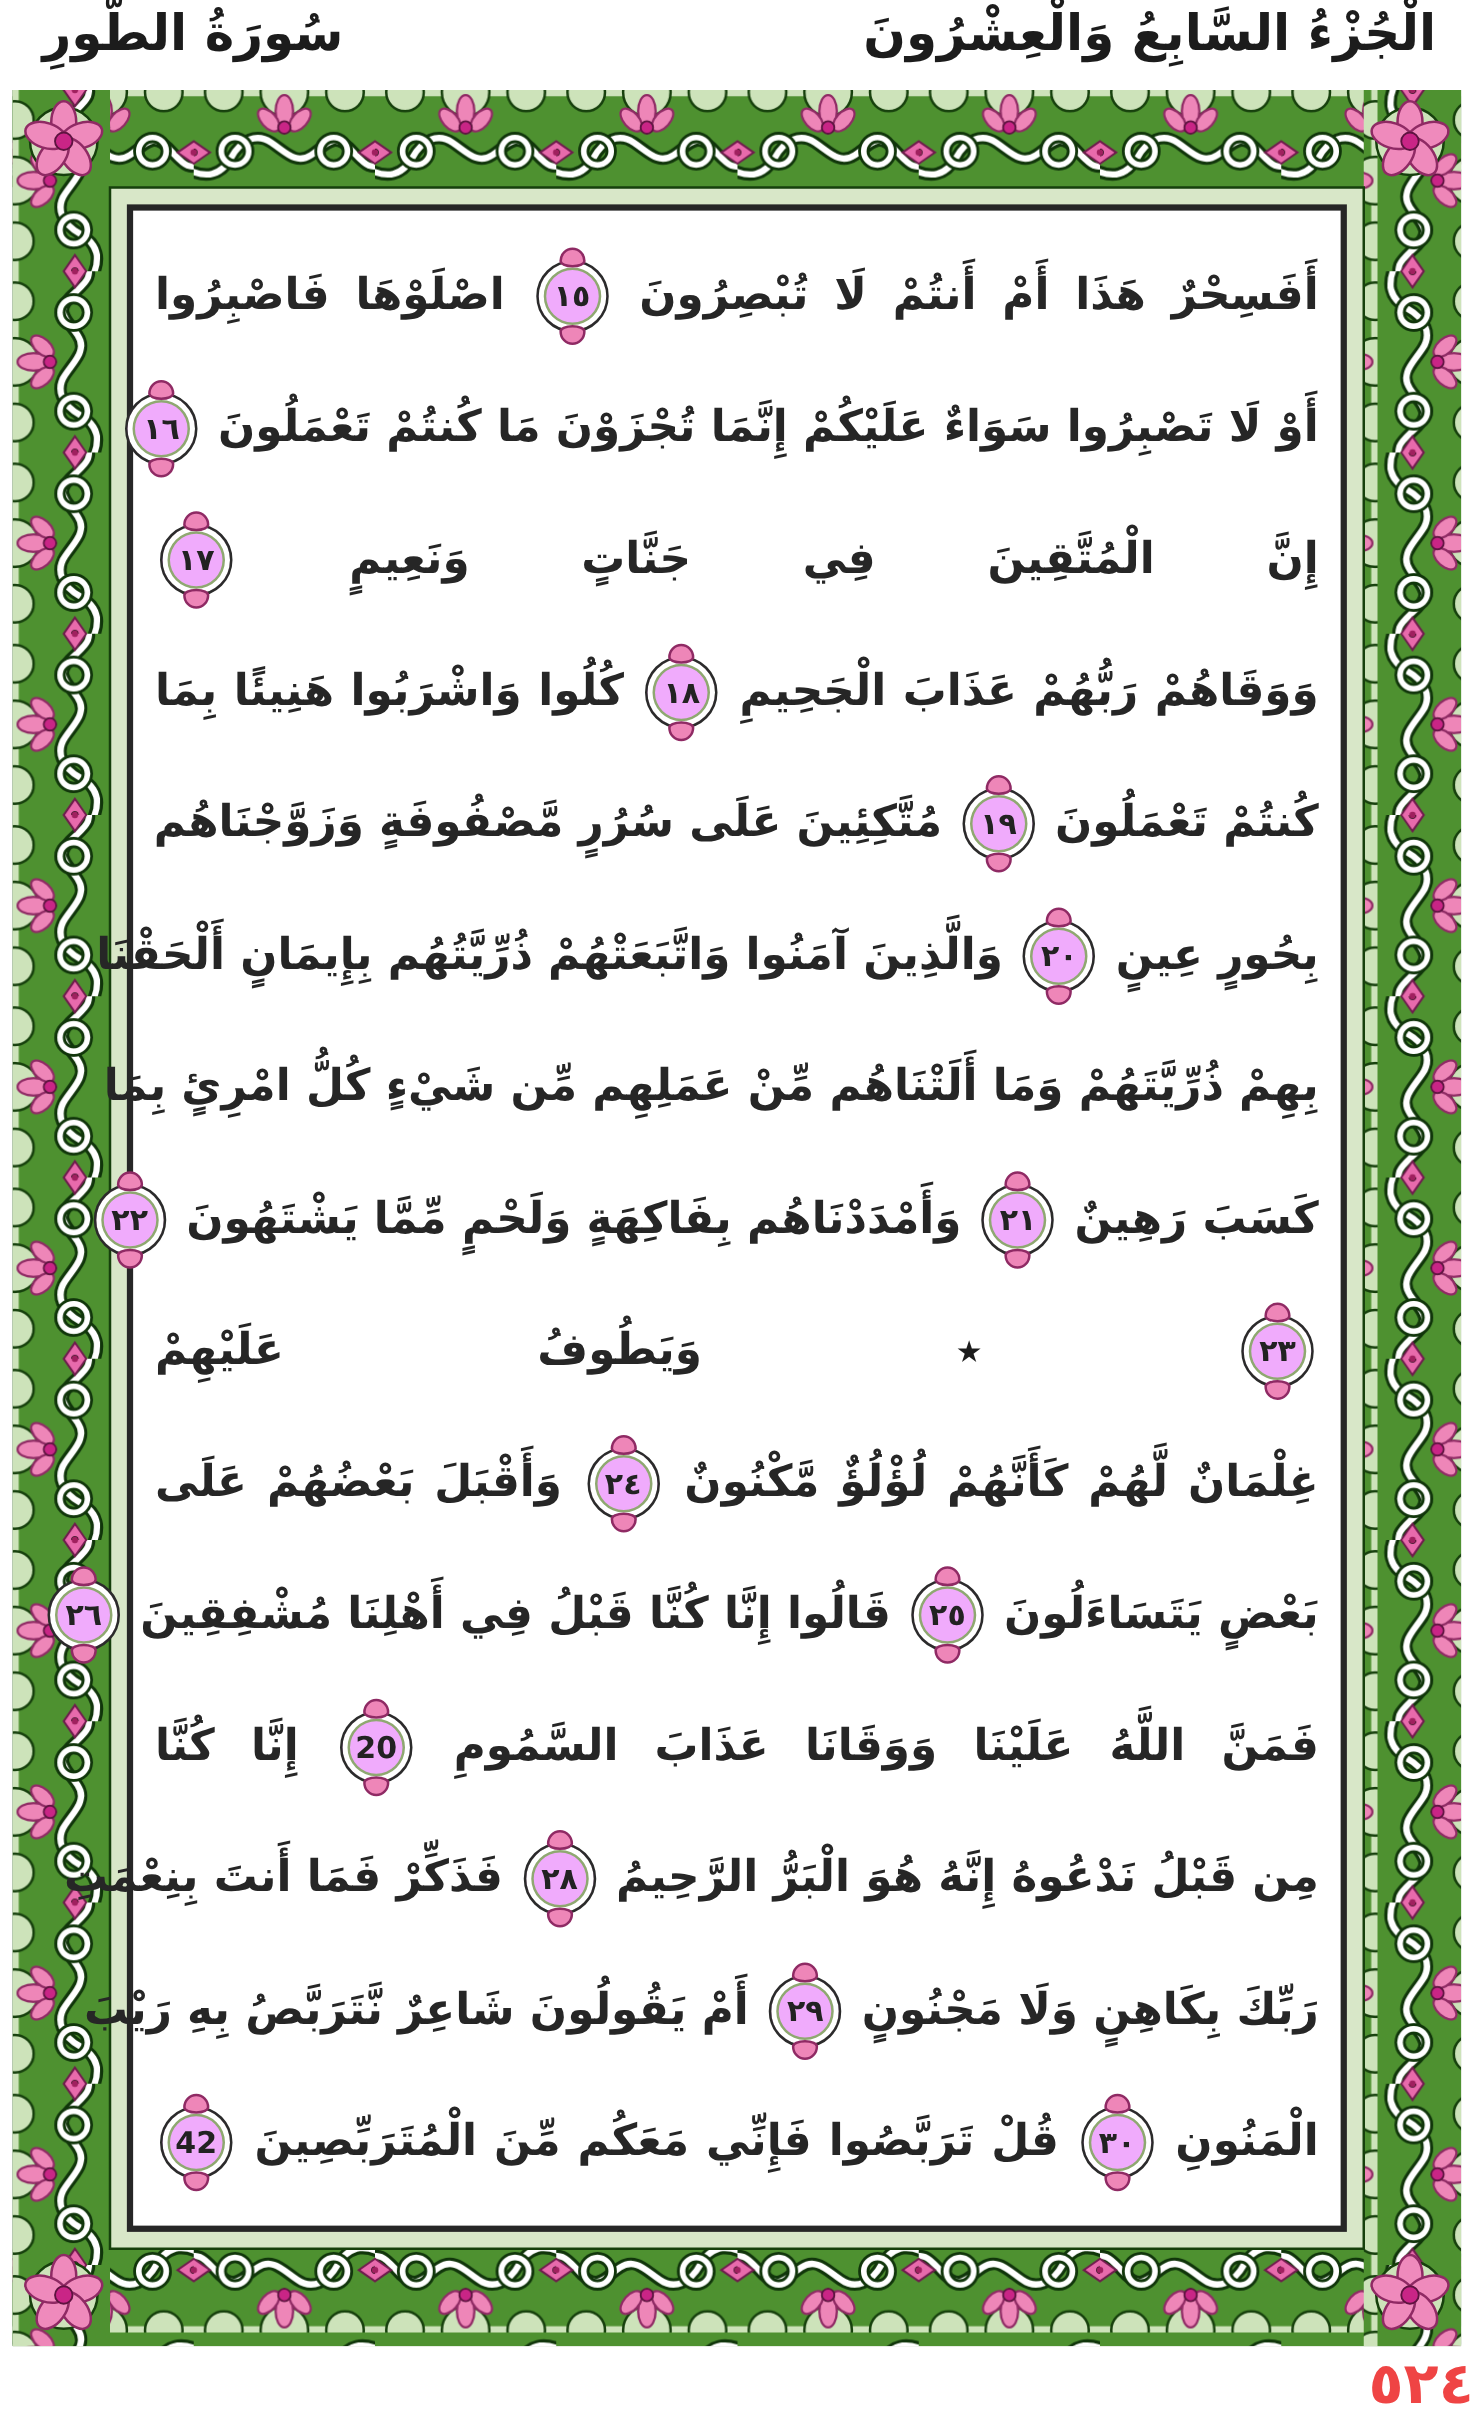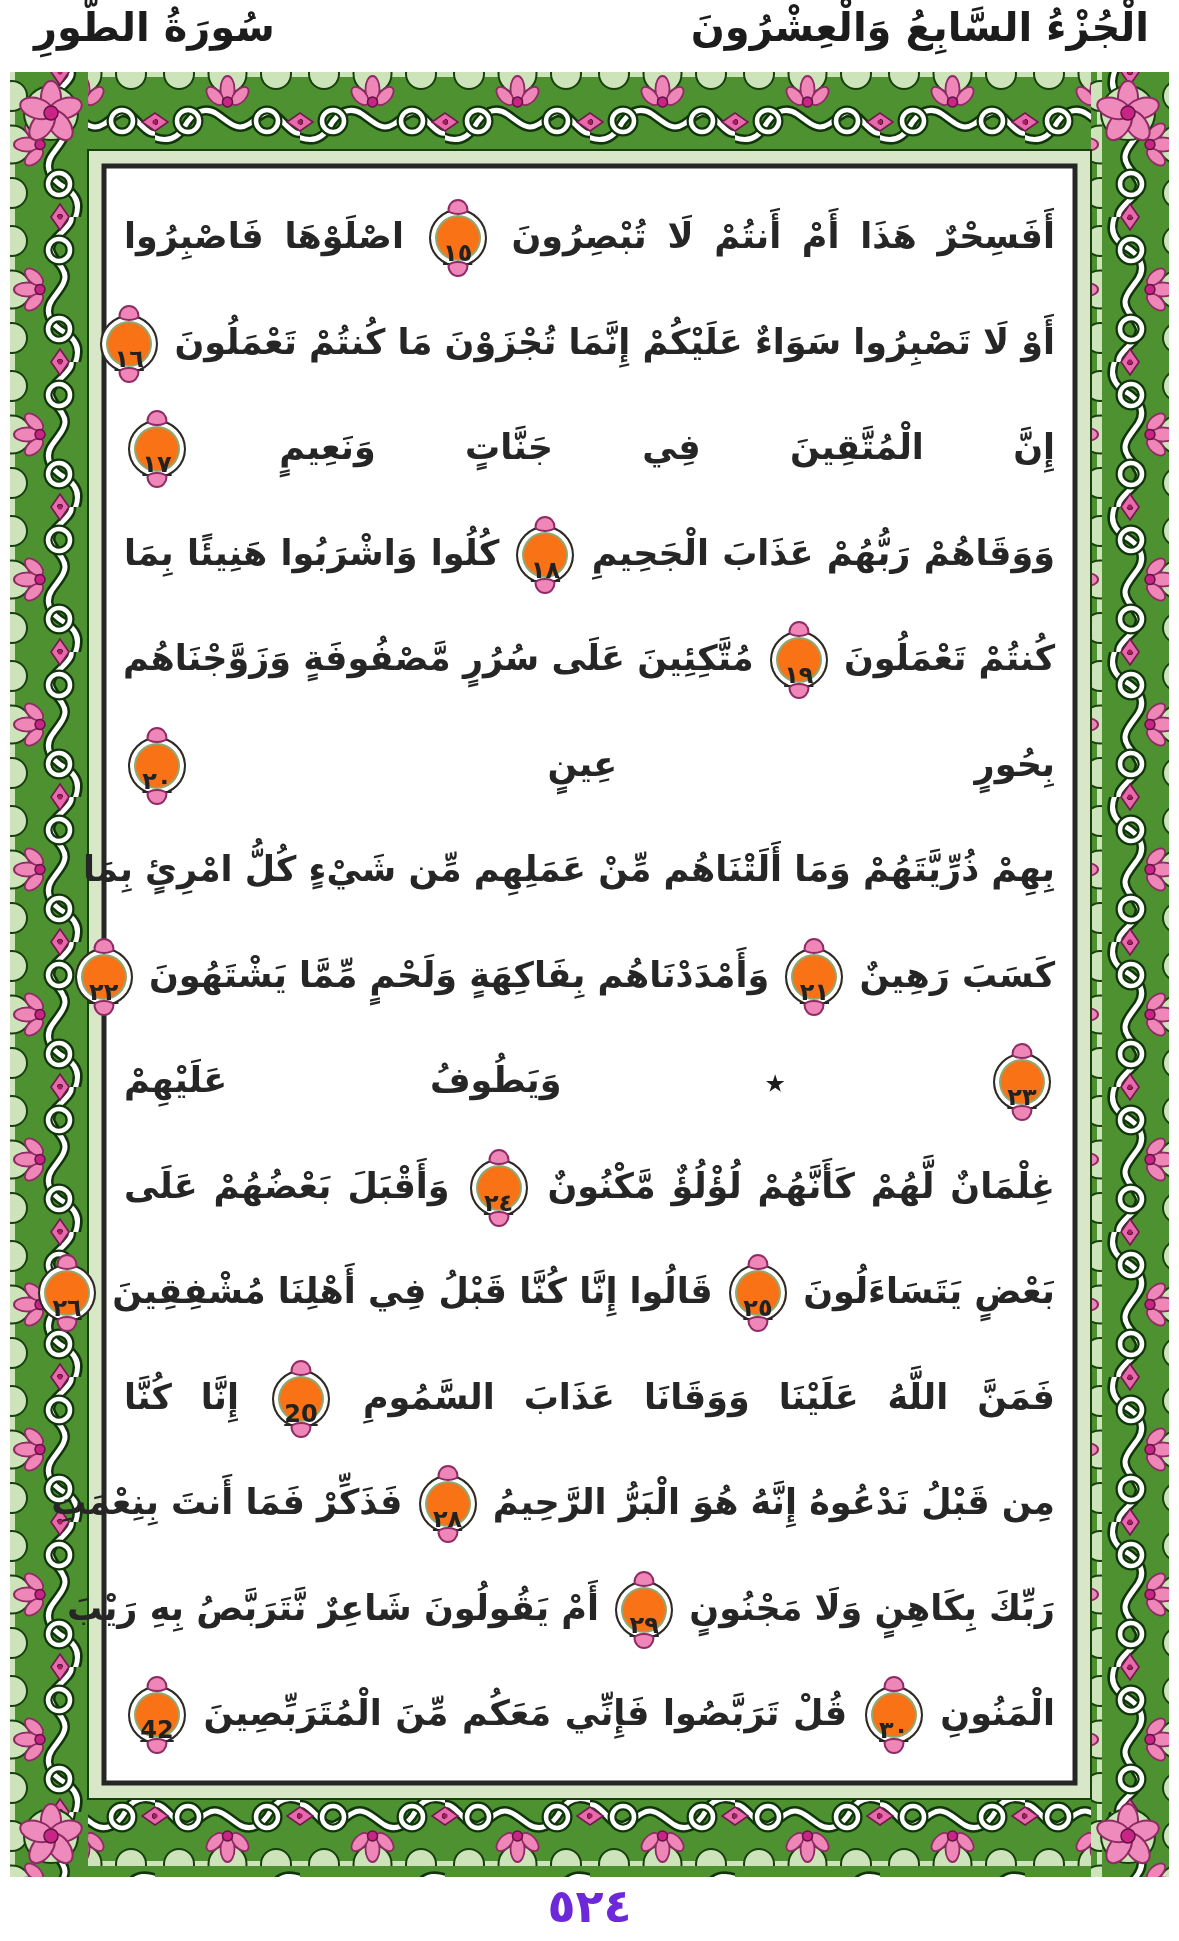--- a/index.html
+++ b/index.html
@@ -20,39 +20,39 @@
   }
   .qline{
     direction:rtl;
     text-align:justify;text-align-last:justify;text-justify:inter-word;
     white-space:nowrap;
     font-size:35px;font-weight:700;line-height:101px;height:101px;
     color:#262626;
   }
   .txt{letter-spacing:0;}
   .ayah{
-    display:inline-flex;align-items:flex-end;justify-content:center;
+    display:inline-flex;align-items:center;justify-content:center;
     width:54px;height:54px;border-radius:50%;
-    background:#f97316;border:2px solid #2b2b2b;
+    background:#f0abfc;border:2px solid #2b2b2b;
     box-shadow:inset 0 0 0 4px #ffffff, inset 0 0 0 6px #8fa871;
-    position:relative;vertical-align:middle;margin:0 4px;text-decoration:underline;
+    position:relative;vertical-align:middle;margin:0 4px;
   }
   .ayah::before,.ayah::after{
     content:"";position:absolute;left:50%;transform:translateX(-50%);
     width:17px;height:12px;background:#ee86b8;border:2px solid #8f2a64;
     border-radius:50% 50% 50% 50% / 68% 68% 32% 32%;
   }
   .ayah::before{top:-12px;}
   .ayah::after{bottom:-12px;border-radius:50% 50% 50% 50% / 32% 32% 68% 68%;}
   .ayah .n{font-size:24px;font-weight:700;color:#222;line-height:1;}
   .hizb{font-size:40px;font-weight:700;color:#1c1c1c;vertical-align:middle;}
   
   .pagenum{
-    position:absolute;bottom:8px;left:0;width:100%;text-align:center;
-    font-size:46px;font-weight:700;color:#6d28d9;direction:rtl;
+    position:absolute;bottom:8px;left:0;width:100%;
+    font-size:46px;font-weight:700;color:#ef4444;direction:rtl;
   }
 </style>
 </head>
 <body>
 
 <div class="hdr hdr-juz">الْجُزْءُ السَّابِعُ وَالْعِشْرُونَ</div>
 <div class="hdr hdr-surah">سُورَةُ الطُّورِ</div>
 
 <svg class="frame" viewBox="0 0 1159 1805" aria-hidden="true">
   <defs>
@@ -134,21 +134,21 @@
         <span class="n">١٧</span>
       </span>  </div>
     <div class="qline"><span class="txt">وَوَقَاهُمْ رَبُّهُمْ عَذَابَ الْجَحِيمِ</span> <span class="ayah">
         <span class="n">١٨</span>
       </span> <span class="txt">كُلُوا وَاشْرَبُوا هَنِيئًا بِمَا</span> </div>
     <div class="qline"><span class="txt">كُنتُمْ تَعْمَلُونَ</span> <span class="ayah">
         <span class="n">١٩</span>
       </span> <span class="txt">مُتَّكِئِينَ عَلَى سُرُرٍ مَّصْفُوفَةٍ وَزَوَّجْنَاهُم</span> </div>
     <div class="qline"><span class="txt">بِحُورٍ عِينٍ</span> <span class="ayah">
         <span class="n">٢٠</span>
-      </span>  </div>
+      </span> <span class="txt">وَالَّذِينَ آمَنُوا وَاتَّبَعَتْهُمْ ذُرِّيَّتُهُم بِإِيمَانٍ أَلْحَقْنَا</span> </div>
     <div class="qline"><span class="txt">بِهِمْ ذُرِّيَّتَهُمْ وَمَا أَلَتْنَاهُم مِّنْ عَمَلِهِم مِّن شَيْءٍ كُلُّ امْرِئٍ بِمَا</span> </div>
     <div class="qline"><span class="txt">كَسَبَ رَهِينٌ</span> <span class="ayah">
         <span class="n">٢١</span>
       </span> <span class="txt">وَأَمْدَدْنَاهُم بِفَاكِهَةٍ وَلَحْمٍ مِّمَّا يَشْتَهُونَ</span> <span class="ayah">
         <span class="n">٢٢</span>
       </span> </div>
     <div class="qline"> <span class="ayah">
         <span class="n">٢٣</span>
       </span> <span class="hizb">٭</span> <span class="txt">وَيَطُوفُ عَلَيْهِمْ</span> </div>
     <div class="qline"><span class="txt">غِلْمَانٌ لَّهُمْ كَأَنَّهُمْ لُؤْلُؤٌ مَّكْنُونٌ</span> <span class="ayah">

